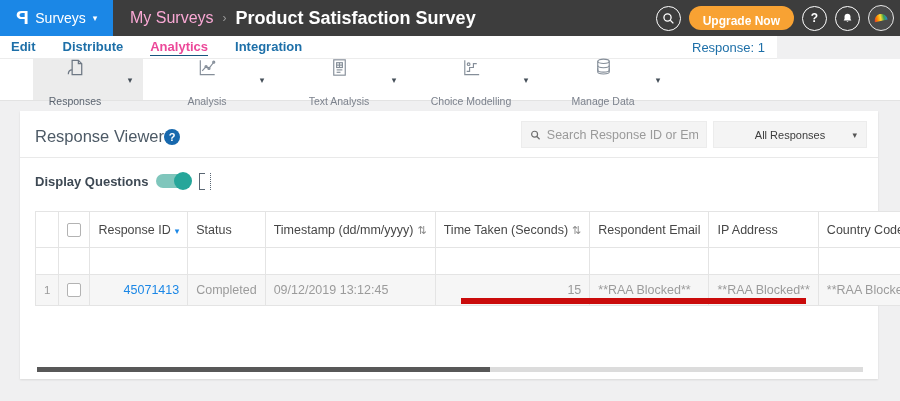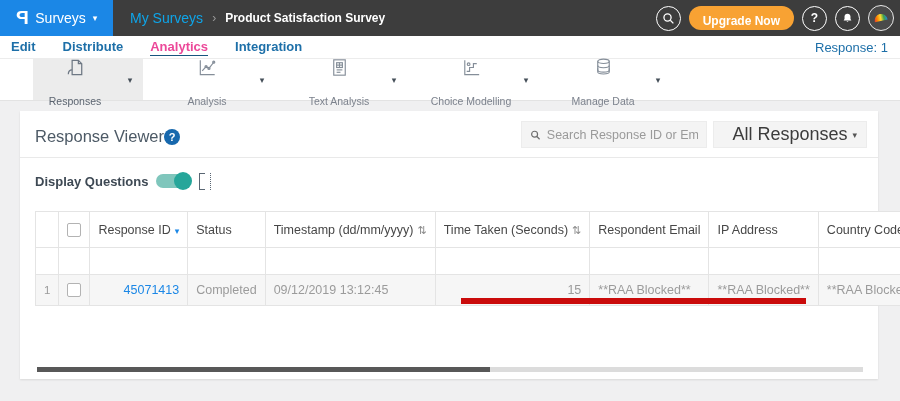--- a/index.html
+++ b/index.html
@@ -14,36 +14,36 @@
   }
 
   
   .topbar { position:absolute; left:0; top:0; width:900px; height:36px; background:#3d3d3d; }
   .logo-box { position:absolute; left:0; top:0; width:113px; height:36px; background:#1b87e6;
     display:flex; align-items:center; justify-content:center; gap:7px; color:#fff; cursor:pointer; }
   .logo-glyph { font-weight:bold; font-size:19px; transform:scaleX(-1); display:inline-block; }
   .logo-product { font-size:14px; }
   .logo-caret { font-size:9px; }
   .breadcrumb { position:absolute; left:130px; top:0; height:36px; display:flex; align-items:center; gap:9px; }
-  .bc-parent { color:#0ea5e9; font-size:14px; cursor:pointer; }
+  .bc-parent { color:#f9a8d4; font-size:16px; cursor:pointer; }
   .bc-sep { color:#9a9a9a; font-size:12px; }
-  .bc-current { color:#fff; font-size:12px; font-weight:bold; }
+  .bc-current { color:#fff; font-size:18px; font-weight:bold; }
   .topbar-actions { position:absolute; right:6px; top:0; height:36px; display:flex; align-items:center; gap:8px; }
   .circle-btn { width:25px; height:25px; border:1.5px solid #fff; border-radius:50%;
     display:flex; align-items:center; justify-content:center; color:#fff; font-weight:bold; font-size:12px; cursor:pointer; flex:none; }
   .upgrade-btn { height:24px; padding:8px 14px; background:#f8a233; border:none; border-radius:12px;
     color:#fff; font-weight:bold; font-size:12px; cursor:pointer; font-family:inherit; }
   .avatar { width:26px; height:26px; border:1.5px solid #e8e8e8; border-radius:50%; background:#4a4a4a;
     position:relative; overflow:hidden; cursor:pointer; flex:none; }
   .avatar-rainbow { position:absolute; left:5px; top:8px; width:13px; height:7px;
     border-radius:7px 7px 0 0;
     background:linear-gradient(90deg,#e53935,#fb8c00,#fdd835,#43a047,#1e88e5); transform:rotate(-12deg); }
 
   
-  .tabrow { position:absolute; left:0; top:36px; width:900px; height:23px; background:#fff;
+  .tabrow { position:absolute; left:0; top:36px; width:777px; height:23px; background:#fff;
     border-bottom:1px solid #ececec; display:flex; align-items:center; gap:27px; padding-left:11px; }
   .tab { color:#1d6fa8; font-size:13px; font-weight:bold; cursor:pointer; padding-bottom:1px; }
   .tab.active { color:#ec4899; border-bottom:1.5px solid #17557e; }
   .response-count { position:absolute; right:12px; top:0; height:23px; display:flex; align-items:center;
     color:#1d6fa8; font-size:13px; }
 
   
   .toolbar { position:absolute; left:0; top:59px; width:900px; height:42px; background:#fff;
     border-bottom:1px solid #e3e3e3; display:flex; padding-left:33px; }
   .tb-item { width:110px; margin-right:22px; display:flex; align-items:center; cursor:pointer; flex:none; }
@@ -61,21 +61,21 @@
     display:flex; align-items:center; }
   .help-badge { width:16px; height:16px; border-radius:50%; background:#1768ad; color:#fff;
     font-size:11px; font-weight:bold; display:flex; align-items:center; justify-content:center; cursor:pointer; }
   .search-box { position:absolute; left:501px; top:10px; width:186px; height:27px; background:#f4f4f4;
     border:1px solid #ececec; display:flex; align-items:center; padding:0 8px; gap:6px; }
   .search-box input { border:none; background:transparent; outline:none; font-family:inherit;
     font-size:12.5px; color:#555; width:100%; }
   .search-box input::placeholder { color:#9a9a9a; }
   .filter-dd { position:absolute; left:693px; top:10px; width:154px; height:27px; background:#f4f4f4;
     border:1px solid #ececec; display:flex; align-items:center; justify-content:center; cursor:pointer; }
-  .filter-dd .dd-label { font-size:18px; color:#3c3c3c; }
+  .filter-dd .dd-label { font-size:11px; color:#3c3c3c; }
   .filter-dd .dd-caret { position:absolute; right:9px; font-size:9px; color:#555; }
   .panel-divider { position:absolute; left:0; top:46px; width:100%; border-top:1px solid #e9e9e9; }
 
   .controls { position:absolute; left:15px; top:61px; display:flex; align-items:center; gap:8px; }
   .dq-label { font-size:13px; font-weight:bold; color:#3e4954; }
   .toggle { width:35px; height:14px; border-radius:8px; background:#7fc6bc; position:relative; cursor:pointer; }
   .toggle .knob { position:absolute; right:-1px; top:-2px; width:18px; height:18px; border-radius:50%; background:#26a69a; }
   .cols-icon { display:flex; align-items:center; height:18px; cursor:pointer; }
   .cols-icon .bracket { width:6px; height:17px; border:1.5px solid #5a6673; border-right:none; }
   .cols-icon .dots { width:1px; height:17px; border-right:1.5px dotted #5a6673; margin-left:5px; }

